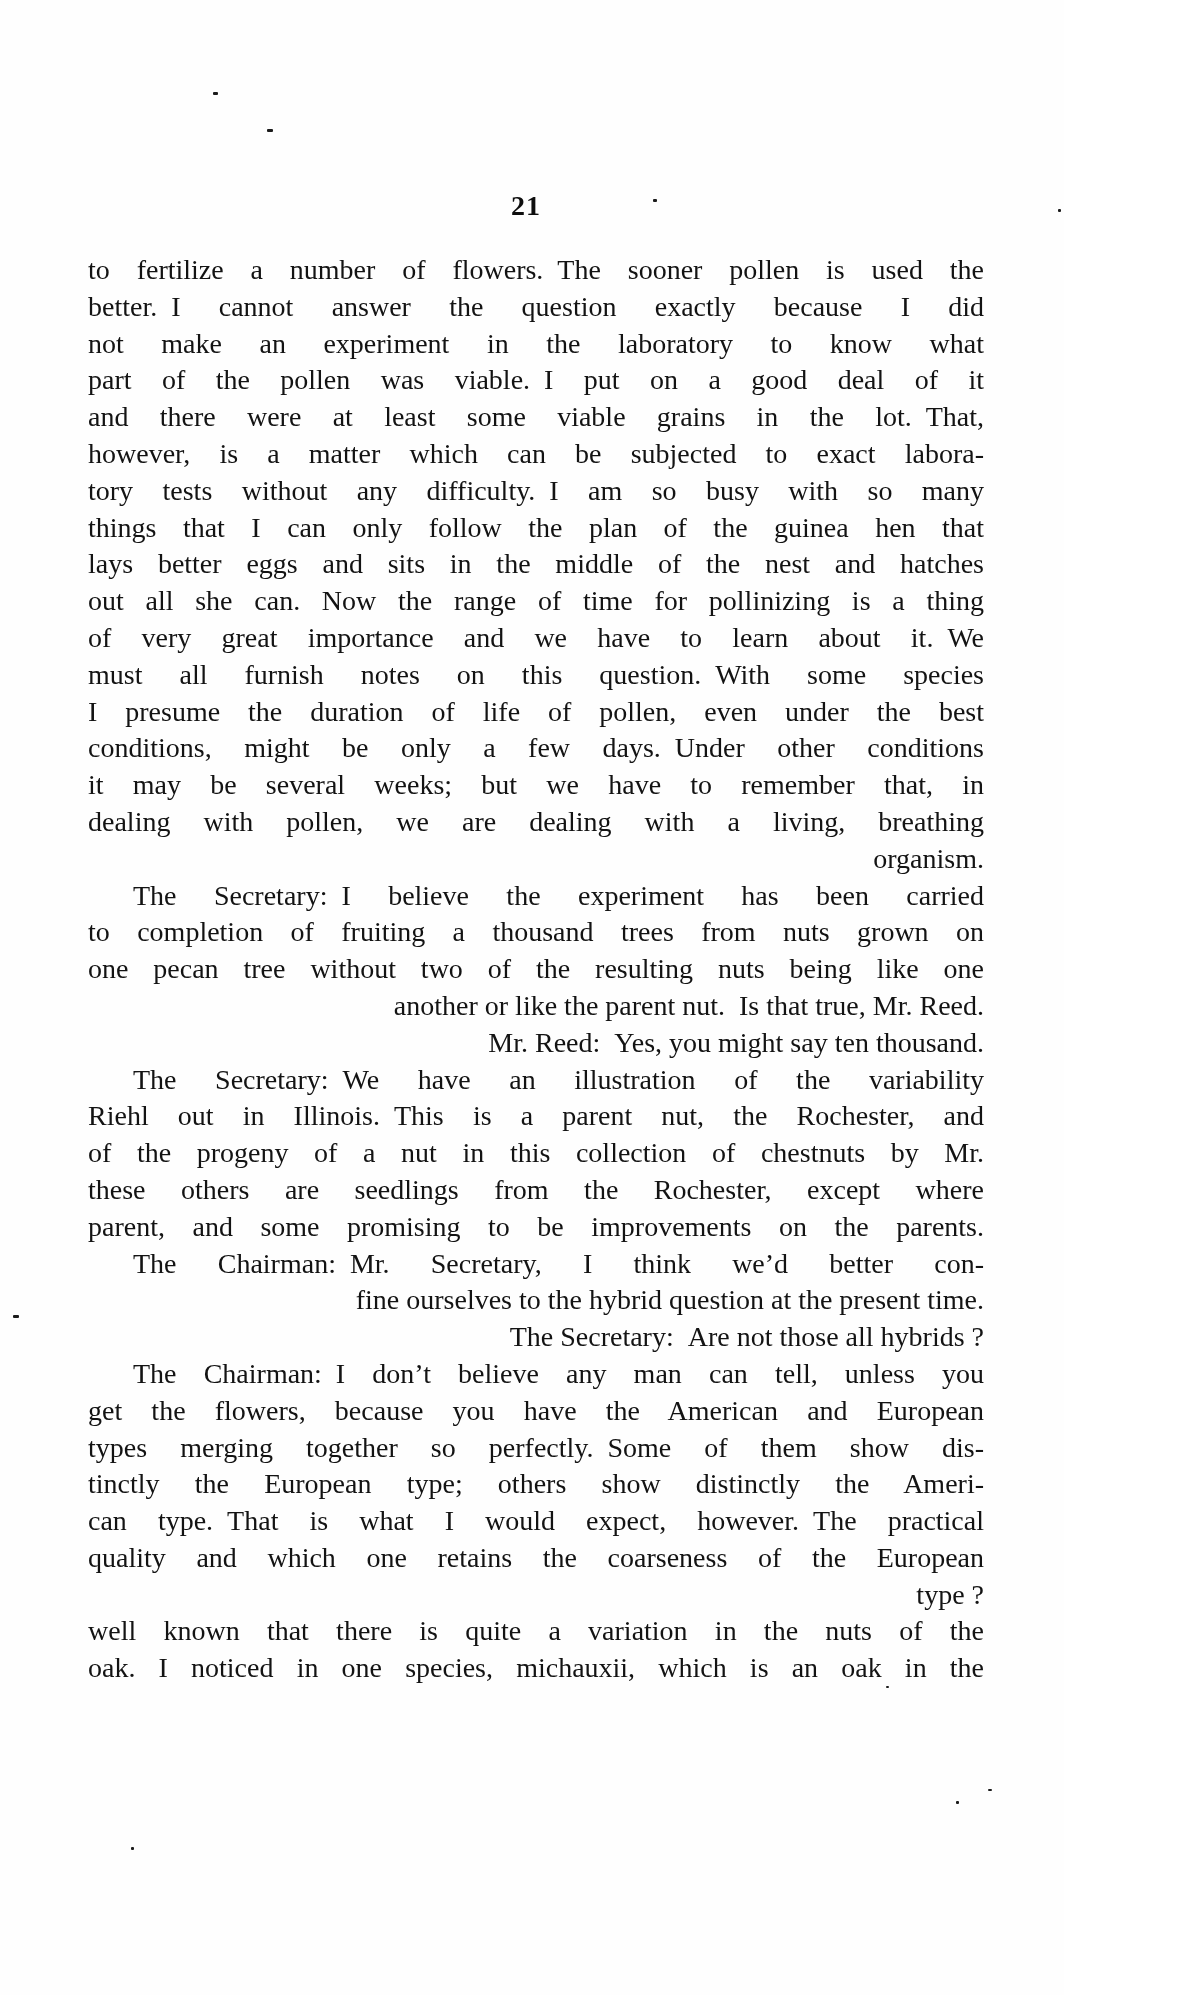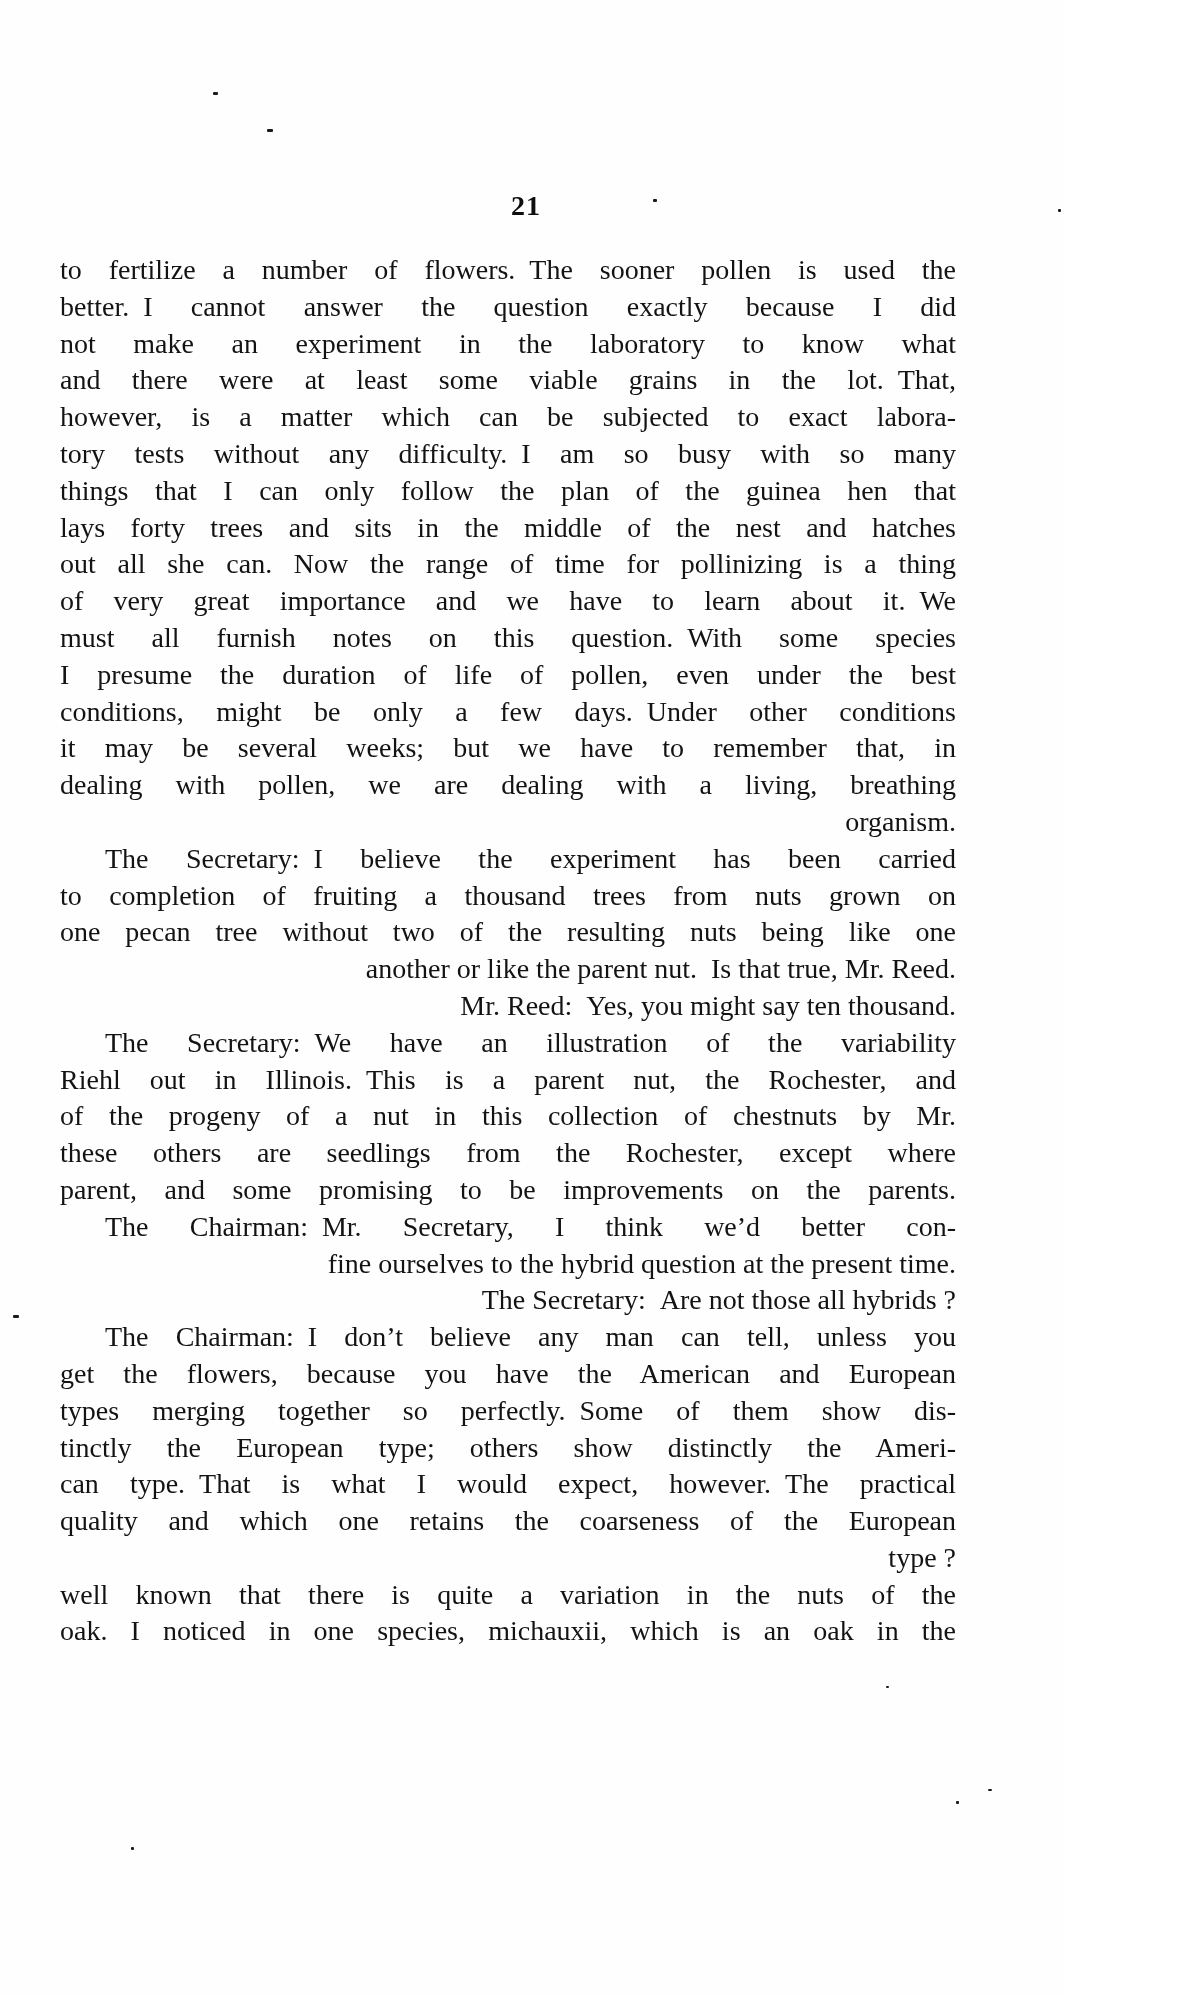--- a/index.html
+++ b/index.html
@@ -22,21 +22,21 @@
     width: 896px;
     text-align: center;
     font-size: 28px;
     font-weight: bold;
     color: #0e0e0e;
     letter-spacing: 1px;
   }
   .text-block {
     position: absolute;
     top: 252px;
-    left: 60px;
+    left: 88px;
     width: 896px;
     color: #131313;
     font-size: 28px;
   }
   .line {
     height: 36.8px;
     line-height: 36.8px;
     white-space: nowrap;
     text-align: right;
   }
@@ -57,25 +57,26 @@
 <body>
 
 <div class="page">
 
   <div class="page-number">21</div>
 
   <div class="text-block">
       <div class="line j">to fertilize a number of flowers. The sooner pollen is used the</div>
       <div class="line j">better. I cannot answer the question exactly because I did</div>
       <div class="line j">not make an experiment in the laboratory to know what</div>
+      <div class="line j">part of the pollen was viable. I put on a good deal of it</div>
       <div class="line j">and there were at least some viable grains in the lot. That,</div>
       <div class="line j">however, is a matter which can be subjected to exact labora-</div>
       <div class="line j">tory tests without any difficulty. I am so busy with so many</div>
       <div class="line j">things that I can only follow the plan of the guinea hen that</div>
-      <div class="line j">lays forty trees and sits in the middle of the nest and hatches</div>
+      <div class="line j">lays better eggs and sits in the middle of the nest and hatches</div>
       <div class="line j">out all she can. Now the range of time for pollinizing is a thing</div>
       <div class="line j">of very great importance and we have to learn about it. We</div>
       <div class="line j">must all furnish notes on this question. With some species</div>
       <div class="line j">I presume the duration of life of pollen, even under the best</div>
       <div class="line j">conditions, might be only a few days. Under other conditions</div>
       <div class="line j">it may be several weeks; but we have to remember that, in</div>
       <div class="line j">dealing with pollen, we are dealing with a living, breathing</div>
       <div class="line">organism.</div>
       <div class="line j ind">The Secretary: I believe the experiment has been carried</div>
       <div class="line j">to completion of fruiting a thousand trees from nuts grown on</div>

